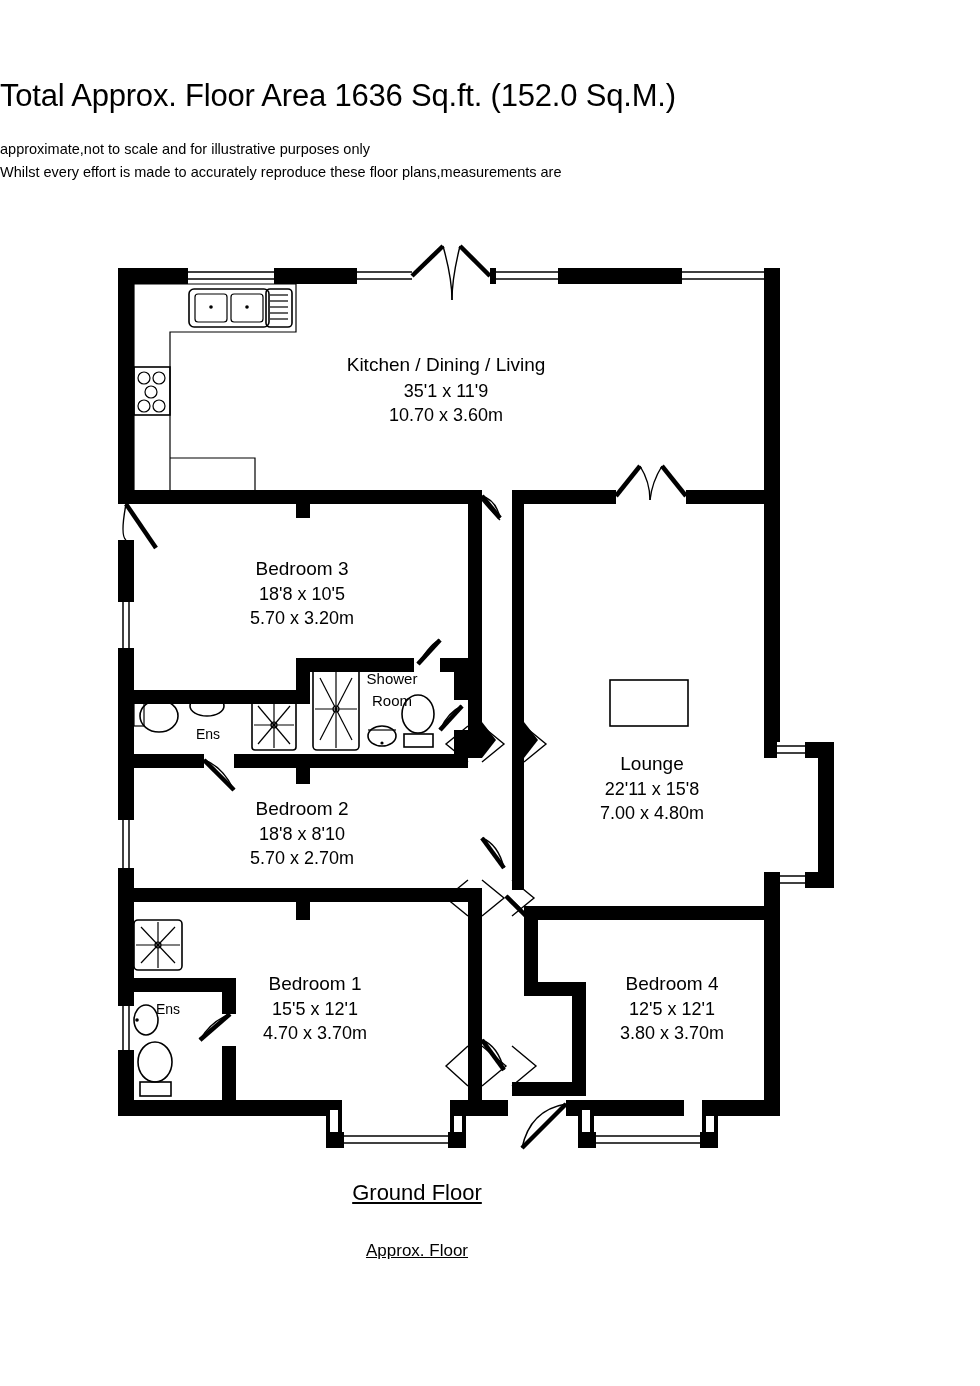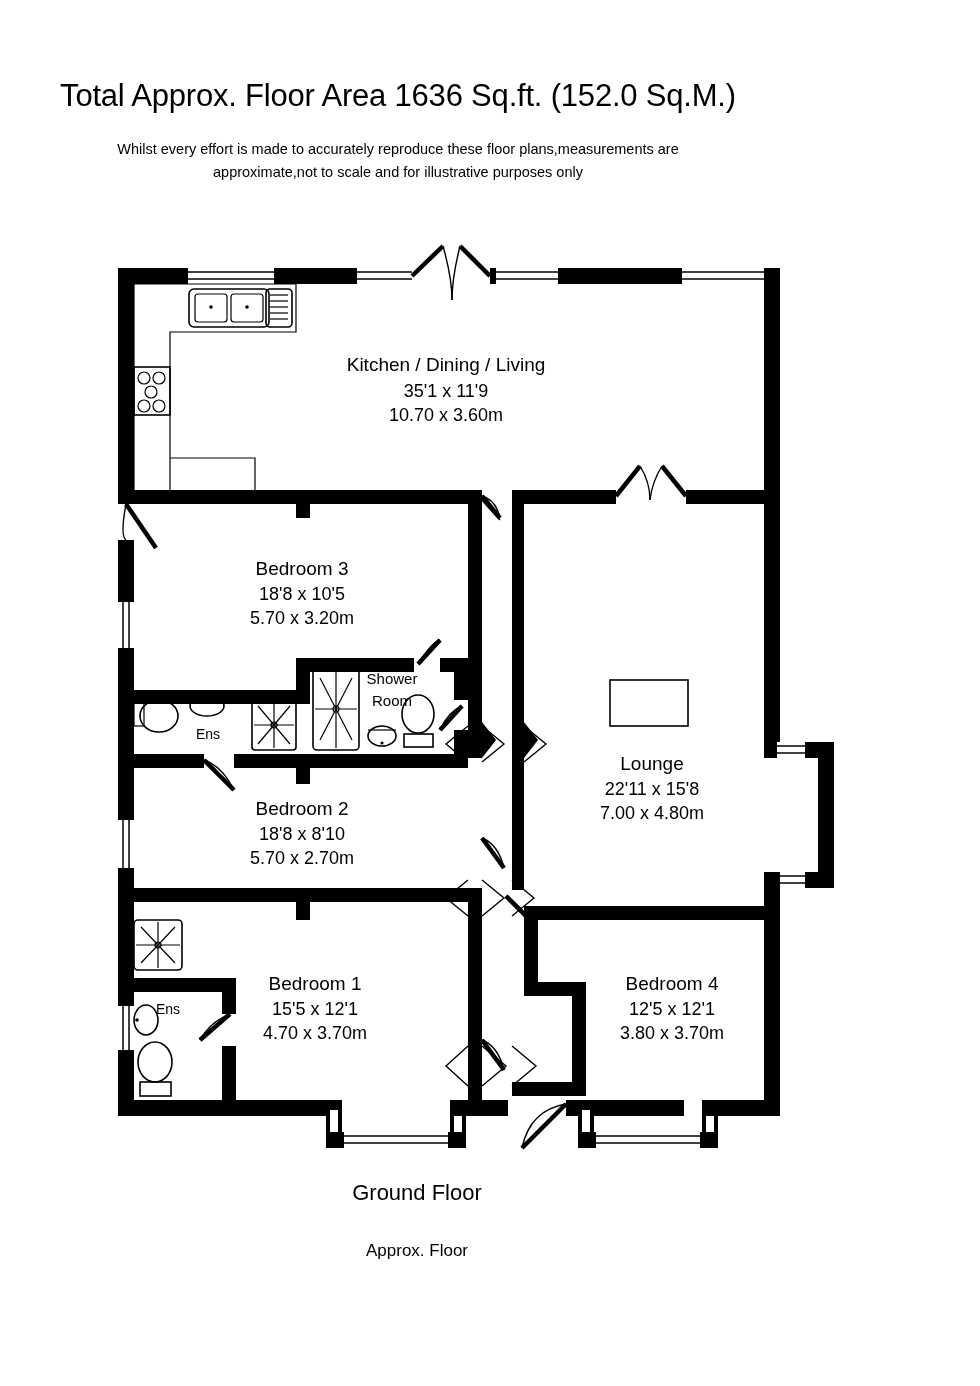--- a/index.html
+++ b/index.html
@@ -18,21 +18,21 @@
   #page {
     position: relative;
     width: 980px;
     height: 1386px;
   }
   .header {
     position: absolute;
     left: 0;
     top: 0;
     width: 796px;
-    text-align: center;
+    text-align: left;
   }
   .title {
     font-size: 31px;
     font-weight: normal;
     letter-spacing: -0.2px;
     margin: 0;
     padding-top: 78px;
     white-space: nowrap;
   }
   .disclaimer {
@@ -46,20 +46,21 @@
     position: absolute;
     left: 0;
     top: 0;
   }
   .footer {
     position: absolute;
     left: 0;
     top: 1180px;
     width: 834px;
     text-align: center;
+    text-decoration: underline;
   }
   .floor-name {
     font-size: 22px;
     margin: 0;
     padding: 0;
   }
   .floor-area {
     font-size: 17px;
     line-height: 25px;
     margin: 16px;
@@ -82,22 +83,22 @@
   .winline { fill: none; stroke: #000000; stroke-width: 1.5; }
 </style>
 </head>
 <body>
 
 <div id="page">
 
   <div class="header">
     <h1 class="title">Total Approx. Floor Area 1636 Sq.ft. (152.0 Sq.M.)</h1>
     <p class="disclaimer">
+      <span>approximate,not to scale and for illustrative purposes only</span>
       <span>Whilst every effort is made to accurately reproduce these floor plans,measurements are</span>
-      <span>approximate,not to scale and for illustrative purposes only</span>
     </p>
   </div>
 
   <svg class="plan" width="980" height="1386" viewBox="0 0 980 1386">
 
     <g>
 
       <rect class="wall" x="118" y="268" width="16" height="236"></rect>
       <rect class="wall" x="118" y="540" width="16" height="62"></rect>
       <rect class="wall" x="118" y="648" width="16" height="48"></rect>

